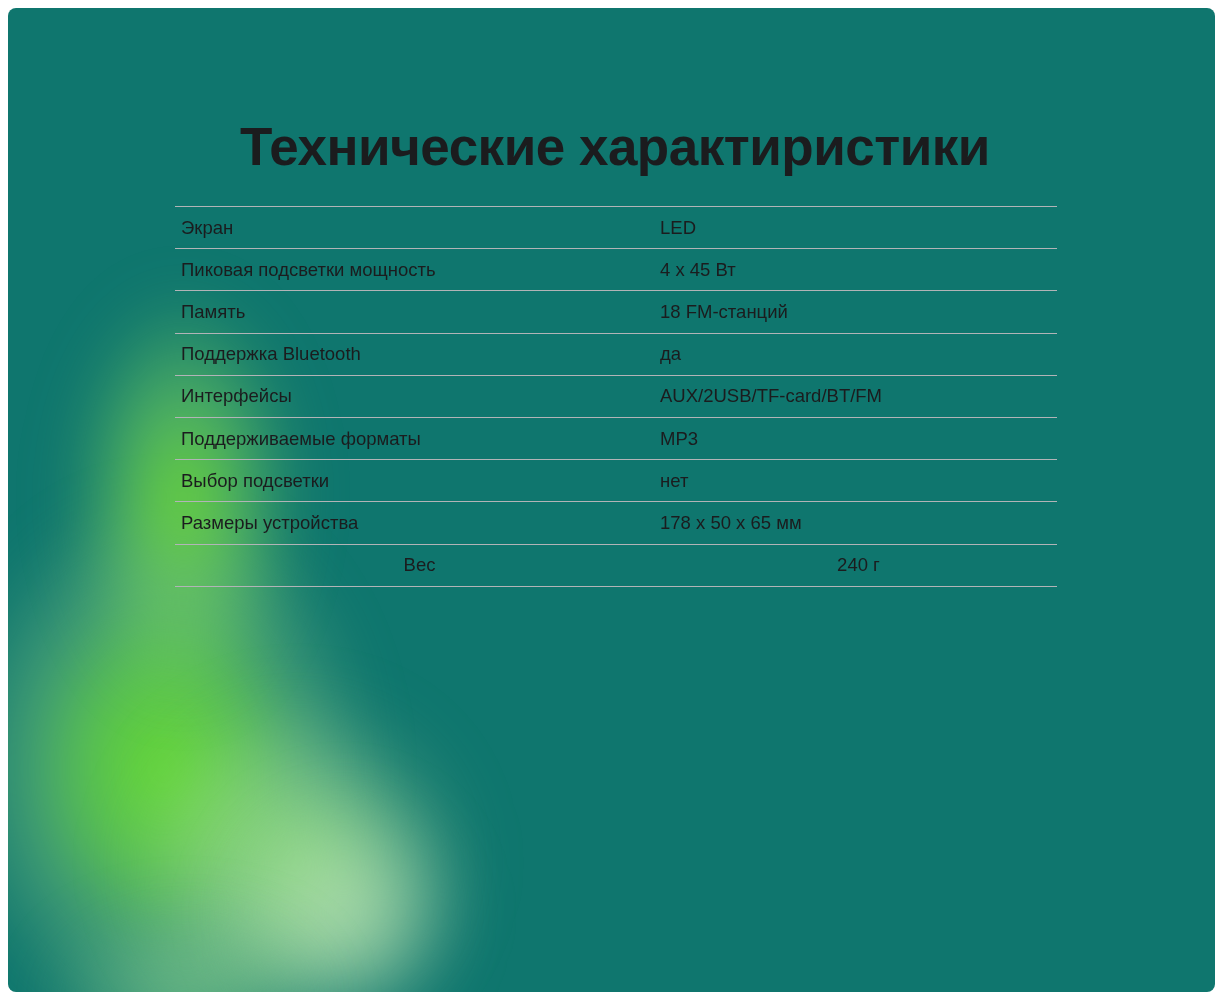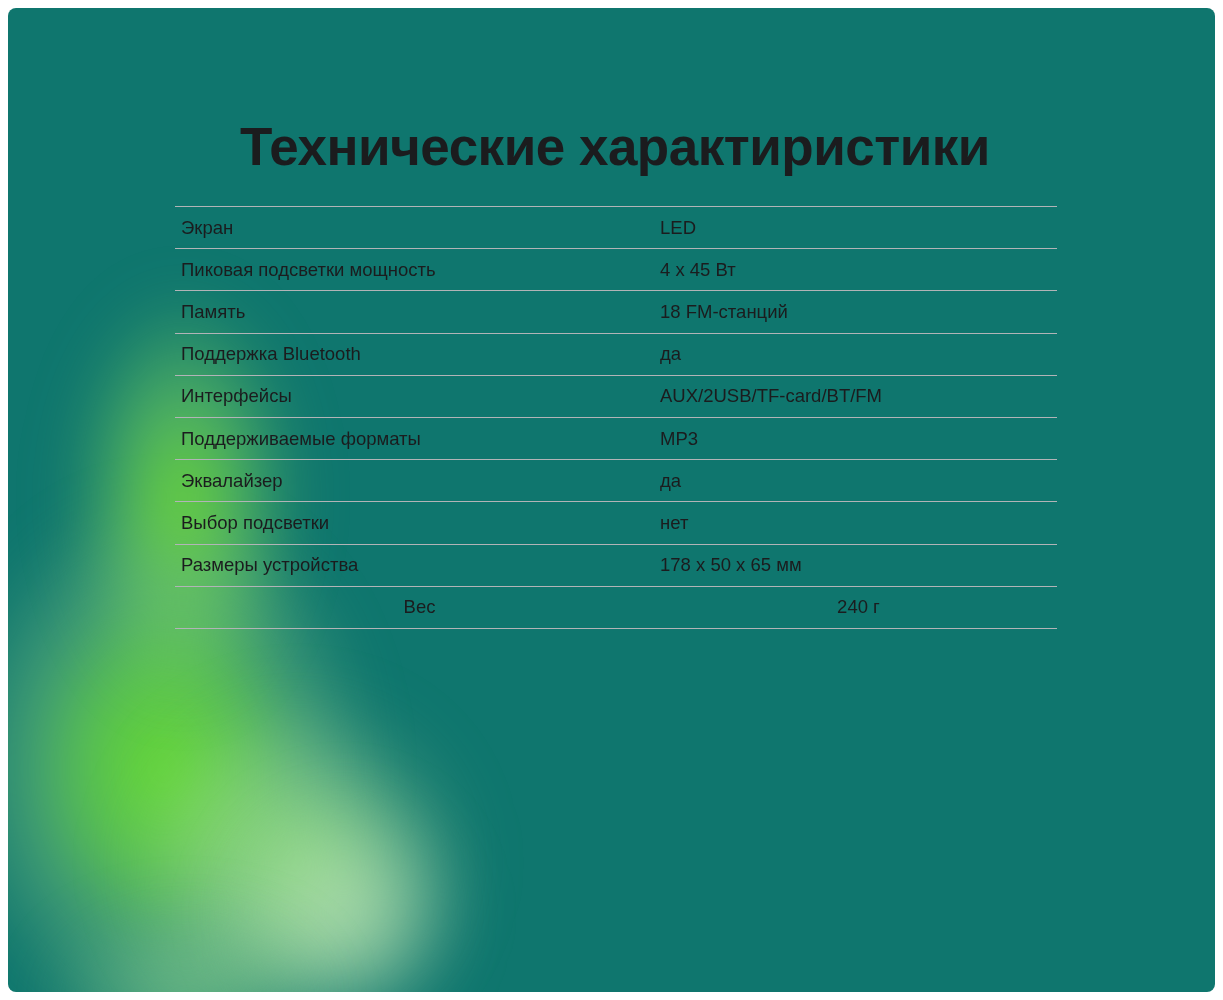--- a/index.html
+++ b/index.html
@@ -156,24 +156,20 @@
             </tr>
             <tr>
               <td class="cell-name">Интерфейсы</td>
               <td class="cell-value">AUX/2USB/TF-card/BT/FM</td>
             </tr>
             <tr>
               <td class="cell-name">Поддерживаемые форматы</td>
               <td class="cell-value">MP3</td>
             </tr>
             <tr>
-              <td class="cell-name">Эквалайзер</td>
-              <td class="cell-value">да</td>
-            </tr>
-            <tr>
               <td class="cell-name">Выбор подсветки</td>
               <td class="cell-value">нет</td>
             </tr>
             <tr>
               <td class="cell-name">Размеры устройства</td>
               <td class="cell-value">178 х 50 х 65 мм</td>
             </tr>
             <tr>
               <td class="cell-name">Вес</td>
               <td class="cell-value">240 г</td>

